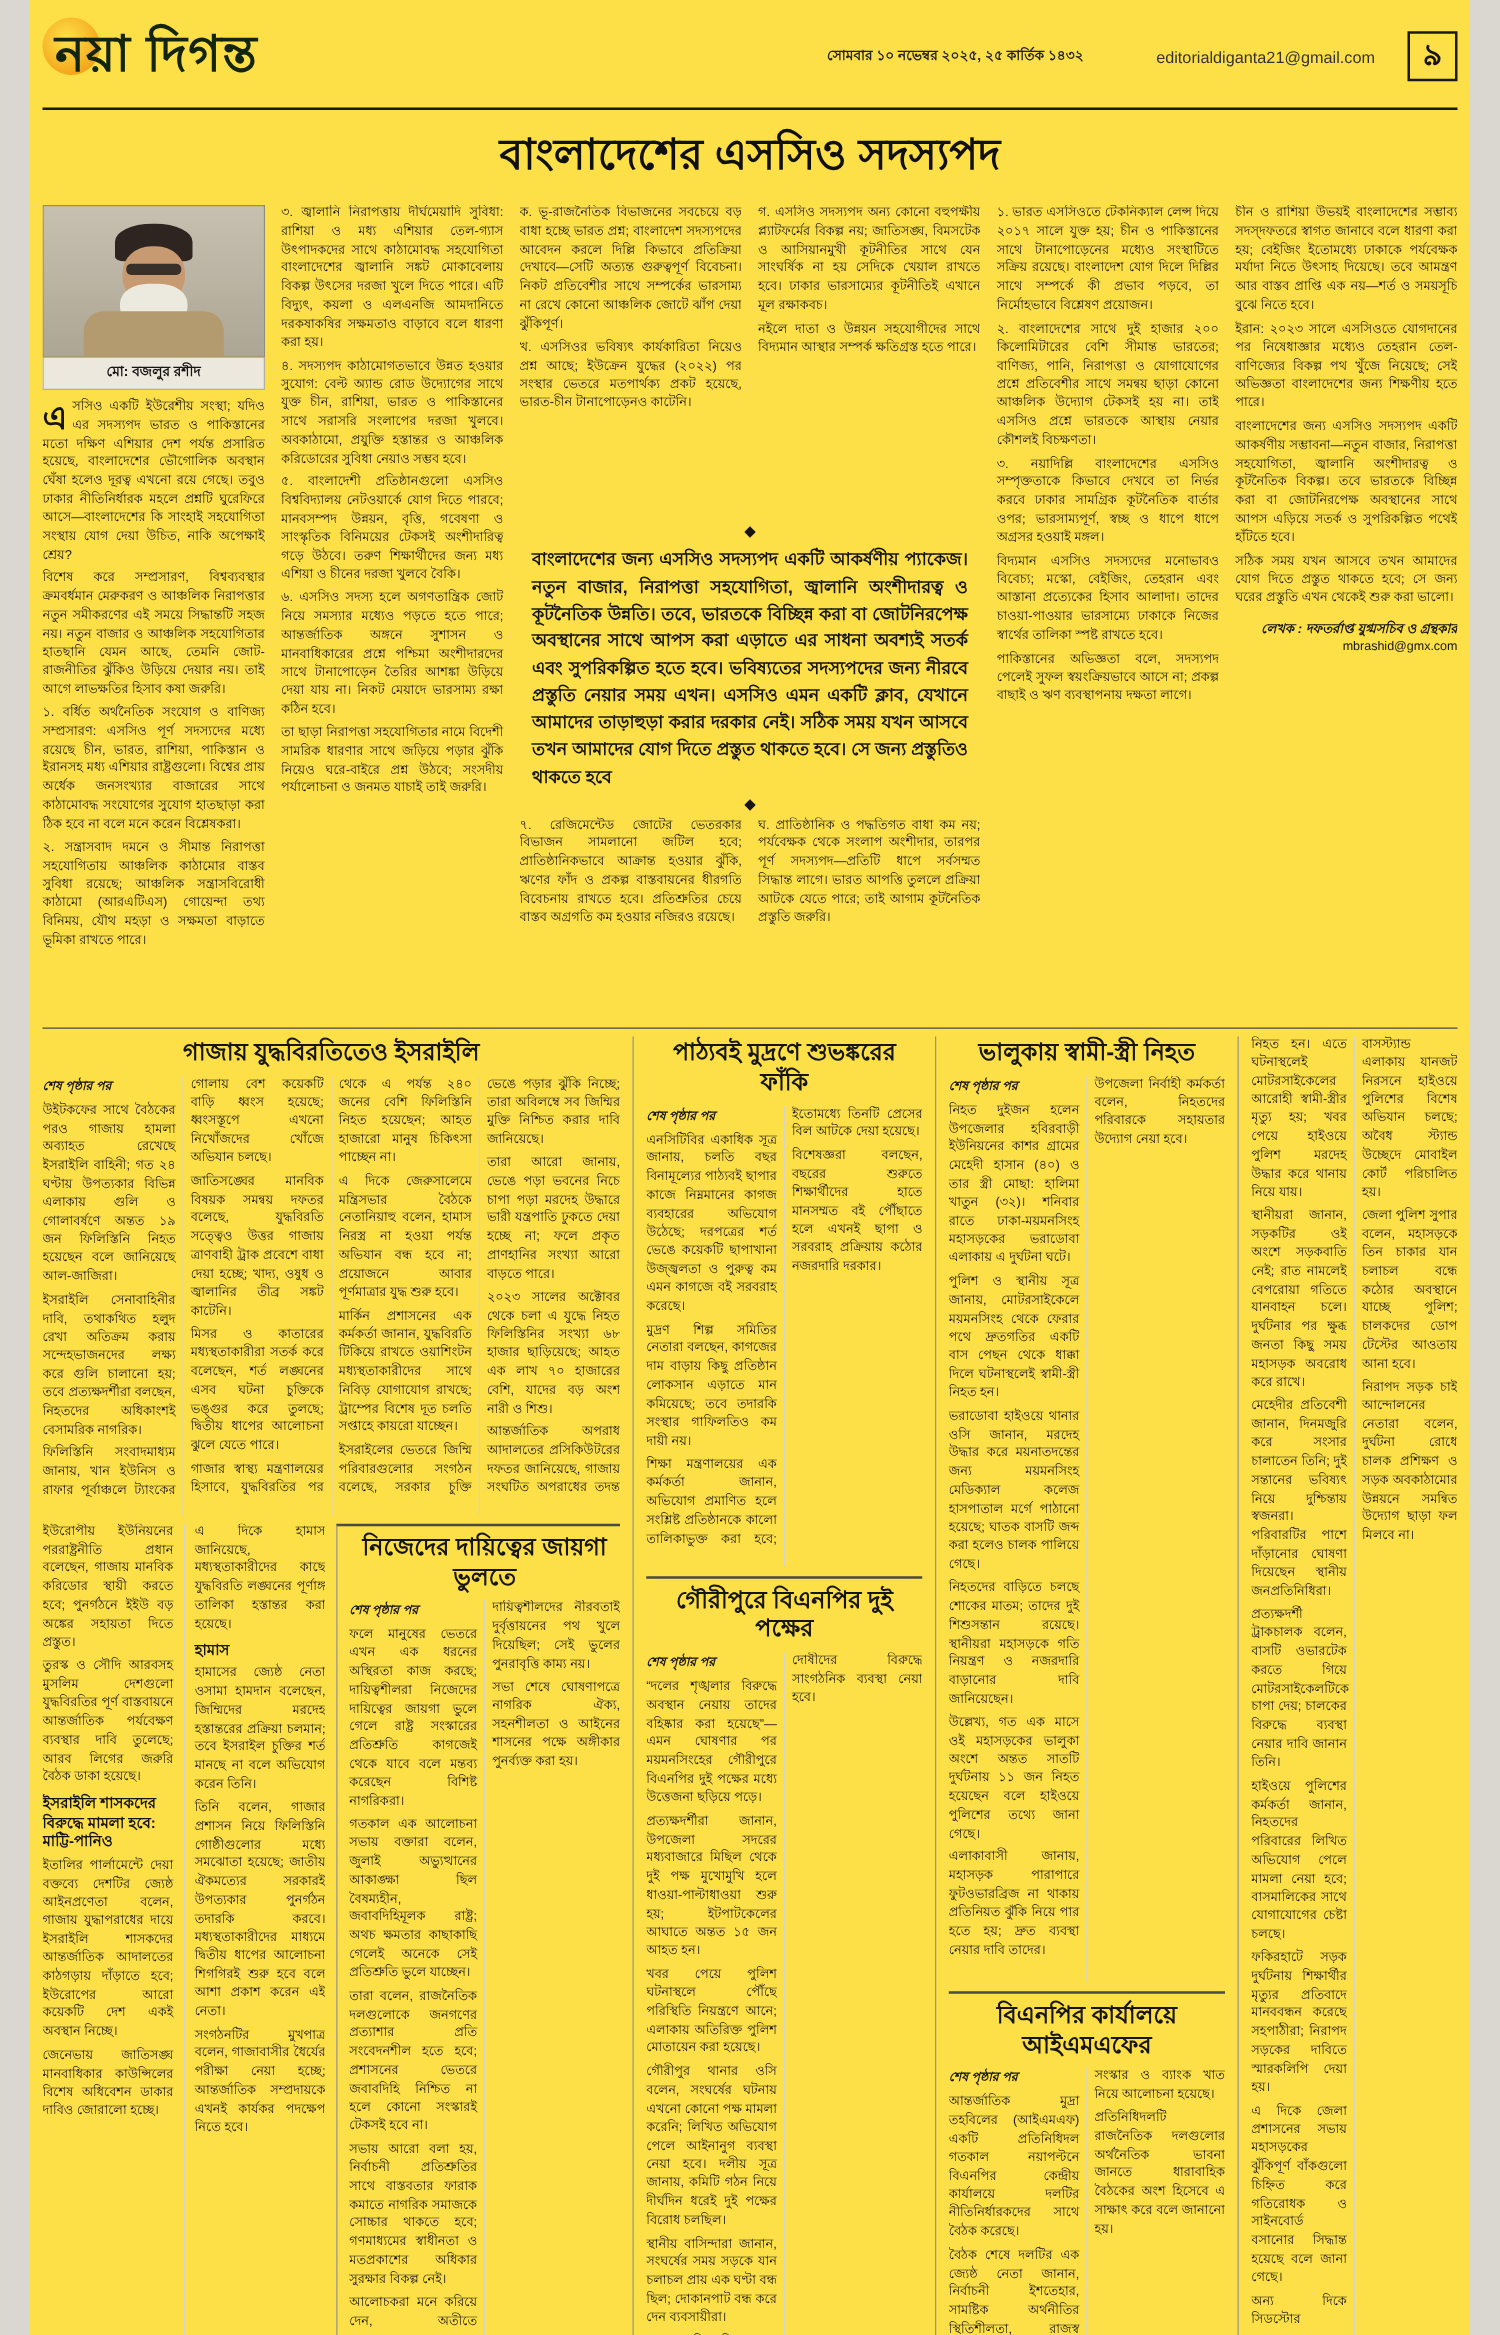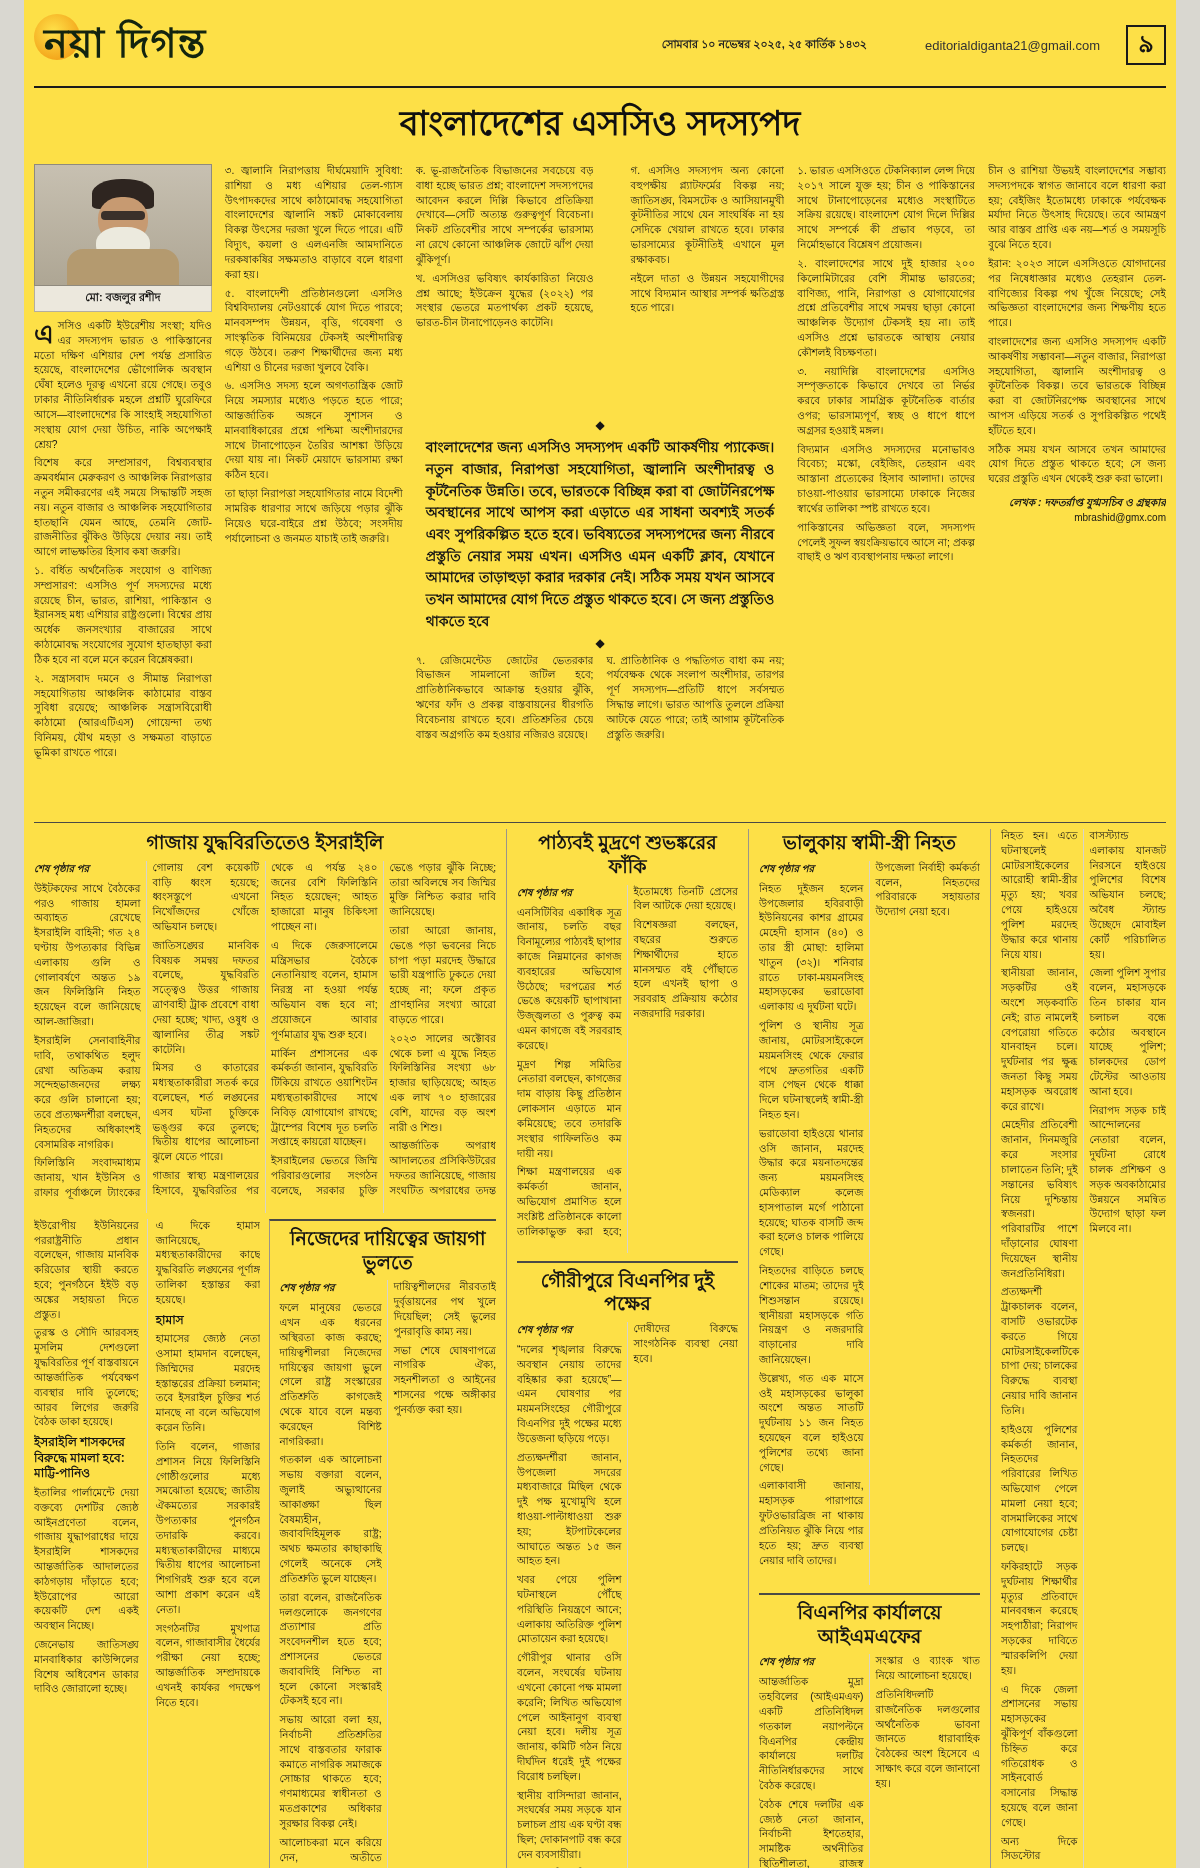--- a/index.html
+++ b/index.html
@@ -28,21 +28,21 @@
   .article-grid {
     display: grid; height: 652px; overflow: hidden;
     grid-template-columns: repeat(6, 1fr);
     grid-template-rows: 252px auto 1fr;
     column-gap: 13px;
   }
   .acol { overflow: hidden; }
   .m-col1 { grid-area: 1 / 1 / 4 / 2; }
   .m-col2 { grid-area: 1 / 2 / 4 / 3; }
   .m-c3top { grid-area: 1 / 3 / 2 / 4; }
-  .m-c4top { grid-area: 1 / 4 / 2 / 5; margin-left: 24px; }
+  .m-c4top { grid-area: 1 / 4 / 2 / 5; }
   .quote   { grid-area: 2 / 3 / 3 / 5; padding: 0 4px; }
   .m-c3bot { grid-area: 3 / 3 / 4 / 4; }
   .m-c4bot { grid-area: 3 / 4 / 4 / 5; }
   .m-col5 { grid-area: 1 / 5 / 4 / 6; }
   .m-col6 { grid-area: 1 / 6 / 4 / 7; }
   p { font-size: 10.3px; line-height: 1.44; text-align: justify; margin: 0 0 4px; }
   .has-dropcap p:first-child::first-letter {
     font-size: 26px; font-weight: 700; float: left; line-height: 1; padding: 2px 4px 0 0;
   }
   
@@ -132,20 +132,21 @@
         <div class="has-dropcap">
             <p>এসসিও একটি ইউরেশীয় সংস্থা; যদিও এর সদস্যপদ ভারত ও পাকিস্তানের মতো দক্ষিণ এশিয়ার দেশ পর্যন্ত প্রসারিত হয়েছে, বাংলাদেশের ভৌগোলিক অবস্থান ঘেঁষা হলেও দূরত্ব এখনো রয়ে গেছে। তবুও ঢাকার নীতিনির্ধারক মহলে প্রশ্নটি ঘুরেফিরে আসে—বাংলাদেশের কি সাংহাই সহযোগিতা সংস্থায় যোগ দেয়া উচিত, নাকি অপেক্ষাই শ্রেয়?</p>
             <p>বিশেষ করে সম্প্রসারণ, বিশ্বব্যবস্থার ক্রমবর্ধমান মেরুকরণ ও আঞ্চলিক নিরাপত্তার নতুন সমীকরণের এই সময়ে সিদ্ধান্তটি সহজ নয়। নতুন বাজার ও আঞ্চলিক সহযোগিতার হাতছানি যেমন আছে, তেমনি জোট-রাজনীতির ঝুঁকিও উড়িয়ে দেয়ার নয়। তাই আগে লাভক্ষতির হিসাব কষা জরুরি।</p>
             <p>১. বর্ধিত অর্থনৈতিক সংযোগ ও বাণিজ্য সম্প্রসারণ: এসসিও পূর্ণ সদস্যদের মধ্যে রয়েছে চীন, ভারত, রাশিয়া, পাকিস্তান ও ইরানসহ মধ্য এশিয়ার রাষ্ট্রগুলো। বিশ্বের প্রায় অর্ধেক জনসংখ্যার বাজারের সাথে কাঠামোবদ্ধ সংযোগের সুযোগ হাতছাড়া করা ঠিক হবে না বলে মনে করেন বিশ্লেষকরা।</p>
             <p>২. সন্ত্রাসবাদ দমনে ও সীমান্ত নিরাপত্তা সহযোগিতায় আঞ্চলিক কাঠামোর বাস্তব সুবিধা রয়েছে; আঞ্চলিক সন্ত্রাসবিরোধী কাঠামো (আরএটিএস) গোয়েন্দা তথ্য বিনিময়, যৌথ মহড়া ও সক্ষমতা বাড়াতে ভূমিকা রাখতে পারে।</p>
           </div>
       </div>
 
       <div class="acol m-col2">
           <p>৩. জ্বালানি নিরাপত্তায় দীর্ঘমেয়াদি সুবিধা: রাশিয়া ও মধ্য এশিয়ার তেল-গ্যাস উৎপাদকদের সাথে কাঠামোবদ্ধ সহযোগিতা বাংলাদেশের জ্বালানি সঙ্কট মোকাবেলায় বিকল্প উৎসের দরজা খুলে দিতে পারে। এটি বিদ্যুৎ, কয়লা ও এলএনজি আমদানিতে দরকষাকষির সক্ষমতাও বাড়াবে বলে ধারণা করা হয়।</p>
+          <p>৪. সদস্যপদ কাঠামোগতভাবে উন্নত হওয়ার সুযোগ: বেল্ট অ্যান্ড রোড উদ্যোগের সাথে যুক্ত চীন, রাশিয়া, ভারত ও পাকিস্তানের সাথে সরাসরি সংলাপের দরজা খুলবে। অবকাঠামো, প্রযুক্তি হস্তান্তর ও আঞ্চলিক করিডোরের সুবিধা নেয়াও সম্ভব হবে।</p>
           <p>৫. বাংলাদেশী প্রতিষ্ঠানগুলো এসসিও বিশ্ববিদ্যালয় নেটওয়ার্কে যোগ দিতে পারবে; মানবসম্পদ উন্নয়ন, বৃত্তি, গবেষণা ও সাংস্কৃতিক বিনিময়ের টেকসই অংশীদারিত্ব গড়ে উঠবে। তরুণ শিক্ষার্থীদের জন্য মধ্য এশিয়া ও চীনের দরজা খুলবে বৈকি।</p>
           <p>৬. এসসিও সদস্য হলে অগণতান্ত্রিক জোট নিয়ে সমস্যার মধ্যেও পড়তে হতে পারে; আন্তর্জাতিক অঙ্গনে সুশাসন ও মানবাধিকারের প্রশ্নে পশ্চিমা অংশীদারদের সাথে টানাপোড়েন তৈরির আশঙ্কা উড়িয়ে দেয়া যায় না। নিকট মেয়াদে ভারসাম্য রক্ষা কঠিন হবে।</p>
           <p>তা ছাড়া নিরাপত্তা সহযোগিতার নামে বিদেশী সামরিক ধারণার সাথে জড়িয়ে পড়ার ঝুঁকি নিয়েও ঘরে-বাইরে প্রশ্ন উঠবে; সংসদীয় পর্যালোচনা ও জনমত যাচাই তাই জরুরি।</p>
         </div>
 
       <div class="acol m-c3top">
           <p>ক. ভূ-রাজনৈতিক বিভাজনের সবচেয়ে বড় বাধা হচ্ছে ভারত প্রশ্ন; বাংলাদেশ সদস্যপদের আবেদন করলে দিল্লি কিভাবে প্রতিক্রিয়া দেখাবে—সেটি অত্যন্ত গুরুত্বপূর্ণ বিবেচনা। নিকট প্রতিবেশীর সাথে সম্পর্কের ভারসাম্য না রেখে কোনো আঞ্চলিক জোটে ঝাঁপ দেয়া ঝুঁকিপূর্ণ।</p>
           <p>খ. এসসিওর ভবিষ্যৎ কার্যকারিতা নিয়েও প্রশ্ন আছে; ইউক্রেন যুদ্ধের (২০২২) পর সংস্থার ভেতরে মতপার্থক্য প্রকট হয়েছে, ভারত-চীন টানাপোড়েনও কাটেনি।</p>
         </div>
       <div class="acol m-c4top">
@@ -169,21 +170,21 @@
       <div class="acol m-col5">
           <p>১. ভারত এসসিওতে টেকনিক্যাল লেন্স দিয়ে ২০১৭ সালে যুক্ত হয়; চীন ও পাকিস্তানের সাথে টানাপোড়েনের মধ্যেও সংস্থাটিতে সক্রিয় রয়েছে। বাংলাদেশ যোগ দিলে দিল্লির সাথে সম্পর্কে কী প্রভাব পড়বে, তা নির্মোহভাবে বিশ্লেষণ প্রয়োজন।</p>
           <p>২. বাংলাদেশের সাথে দুই হাজার ২০০ কিলোমিটারের বেশি সীমান্ত ভারতের; বাণিজ্য, পানি, নিরাপত্তা ও যোগাযোগের প্রশ্নে প্রতিবেশীর সাথে সমন্বয় ছাড়া কোনো আঞ্চলিক উদ্যোগ টেকসই হয় না। তাই এসসিও প্রশ্নে ভারতকে আস্থায় নেয়ার কৌশলই বিচক্ষণতা।</p>
           <p>৩. নয়াদিল্লি বাংলাদেশের এসসিও সম্পৃক্ততাকে কিভাবে দেখবে তা নির্ভর করবে ঢাকার সামগ্রিক কূটনৈতিক বার্তার ওপর; ভারসাম্যপূর্ণ, স্বচ্ছ ও ধাপে ধাপে অগ্রসর হওয়াই মঙ্গল।</p>
           <p>বিদ্যমান এসসিও সদস্যদের মনোভাবও বিবেচ্য; মস্কো, বেইজিং, তেহরান এবং আস্তানা প্রত্যেকের হিসাব আলাদা। তাদের চাওয়া-পাওয়ার ভারসাম্যে ঢাকাকে নিজের স্বার্থের তালিকা স্পষ্ট রাখতে হবে।</p>
           <p>পাকিস্তানের অভিজ্ঞতা বলে, সদস্যপদ পেলেই সুফল স্বয়ংক্রিয়ভাবে আসে না; প্রকল্প বাছাই ও ঋণ ব্যবস্থাপনায় দক্ষতা লাগে।</p>
         </div>
 
       <div class="acol m-col6">
         <div>
-            <p>চীন ও রাশিয়া উভয়ই বাংলাদেশের সম্ভাব্য সদস্যপদকে স্বাগত জানাবে বলে ধারণা করা হয়; বেইজিং ইতোমধ্যে ঢাকাকে পর্যবেক্ষক মর্যাদা নিতে উৎসাহ দিয়েছে। তবে আমন্ত্রণ আর বাস্তব প্রাপ্তি এক নয়—শর্ত ও সময়সূচি বুঝে নিতে হবে।</p>
+            <p>চীন ও রাশিয়া উভয়ই বাংলাদেশের সম্ভাব্য সদস্দফতরে স্বাগত জানাবে বলে ধারণা করা হয়; বেইজিং ইতোমধ্যে ঢাকাকে পর্যবেক্ষক মর্যাদা নিতে উৎসাহ দিয়েছে। তবে আমন্ত্রণ আর বাস্তব প্রাপ্তি এক নয়—শর্ত ও সময়সূচি বুঝে নিতে হবে।</p>
             <p>ইরান: ২০২৩ সালে এসসিওতে যোগদানের পর নিষেধাজ্ঞার মধ্যেও তেহরান তেল-বাণিজ্যের বিকল্প পথ খুঁজে নিয়েছে; সেই অভিজ্ঞতা বাংলাদেশের জন্য শিক্ষণীয় হতে পারে।</p>
             <p>বাংলাদেশের জন্য এসসিও সদস্যপদ একটি আকর্ষণীয় সম্ভাবনা—নতুন বাজার, নিরাপত্তা সহযোগিতা, জ্বালানি অংশীদারত্ব ও কূটনৈতিক বিকল্প। তবে ভারতকে বিচ্ছিন্ন করা বা জোটনিরপেক্ষ অবস্থানের সাথে আপস এড়িয়ে সতর্ক ও সুপরিকল্পিত পথেই হাঁটতে হবে।</p>
             <p>সঠিক সময় যখন আসবে তখন আমাদের যোগ দিতে প্রস্তুত থাকতে হবে; সে জন্য ঘরের প্রস্তুতি এখন থেকেই শুরু করা ভালো।</p>
           </div>
         <div class="credit">লেখক : দফতর্রাপ্ত যুগ্মসচিব ও গ্রন্থকার</div>
         <div class="credit-email">mbrashid@gmx.com</div>
       </div>
     </div>
   </article>
 

